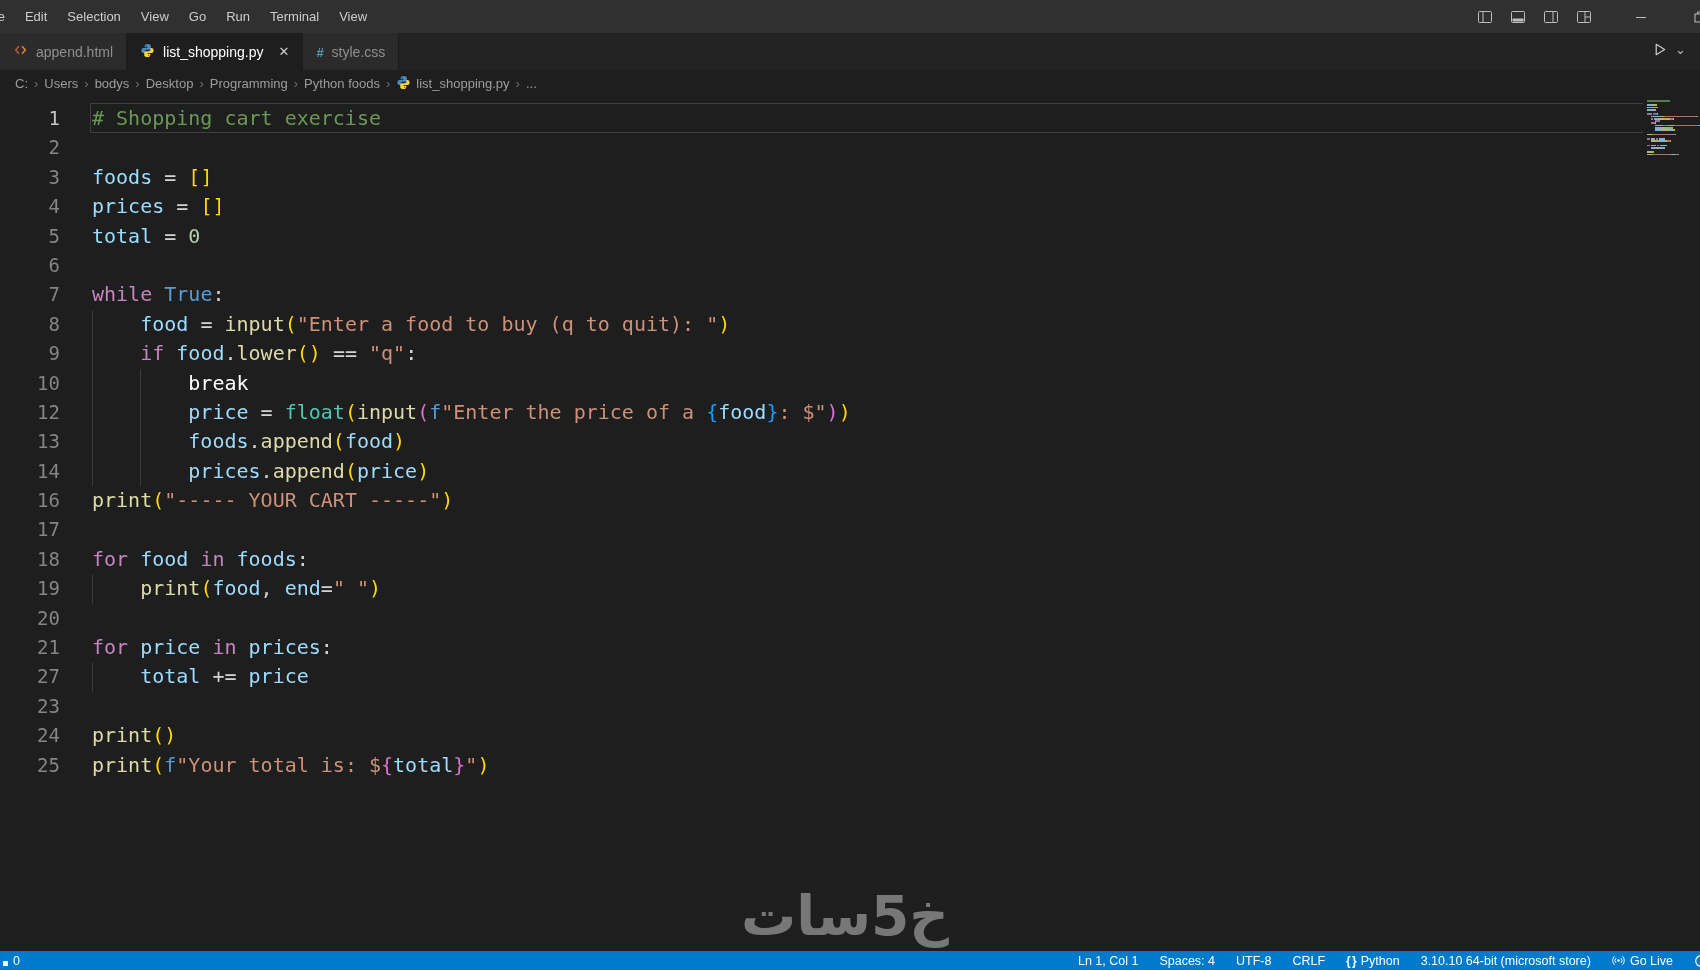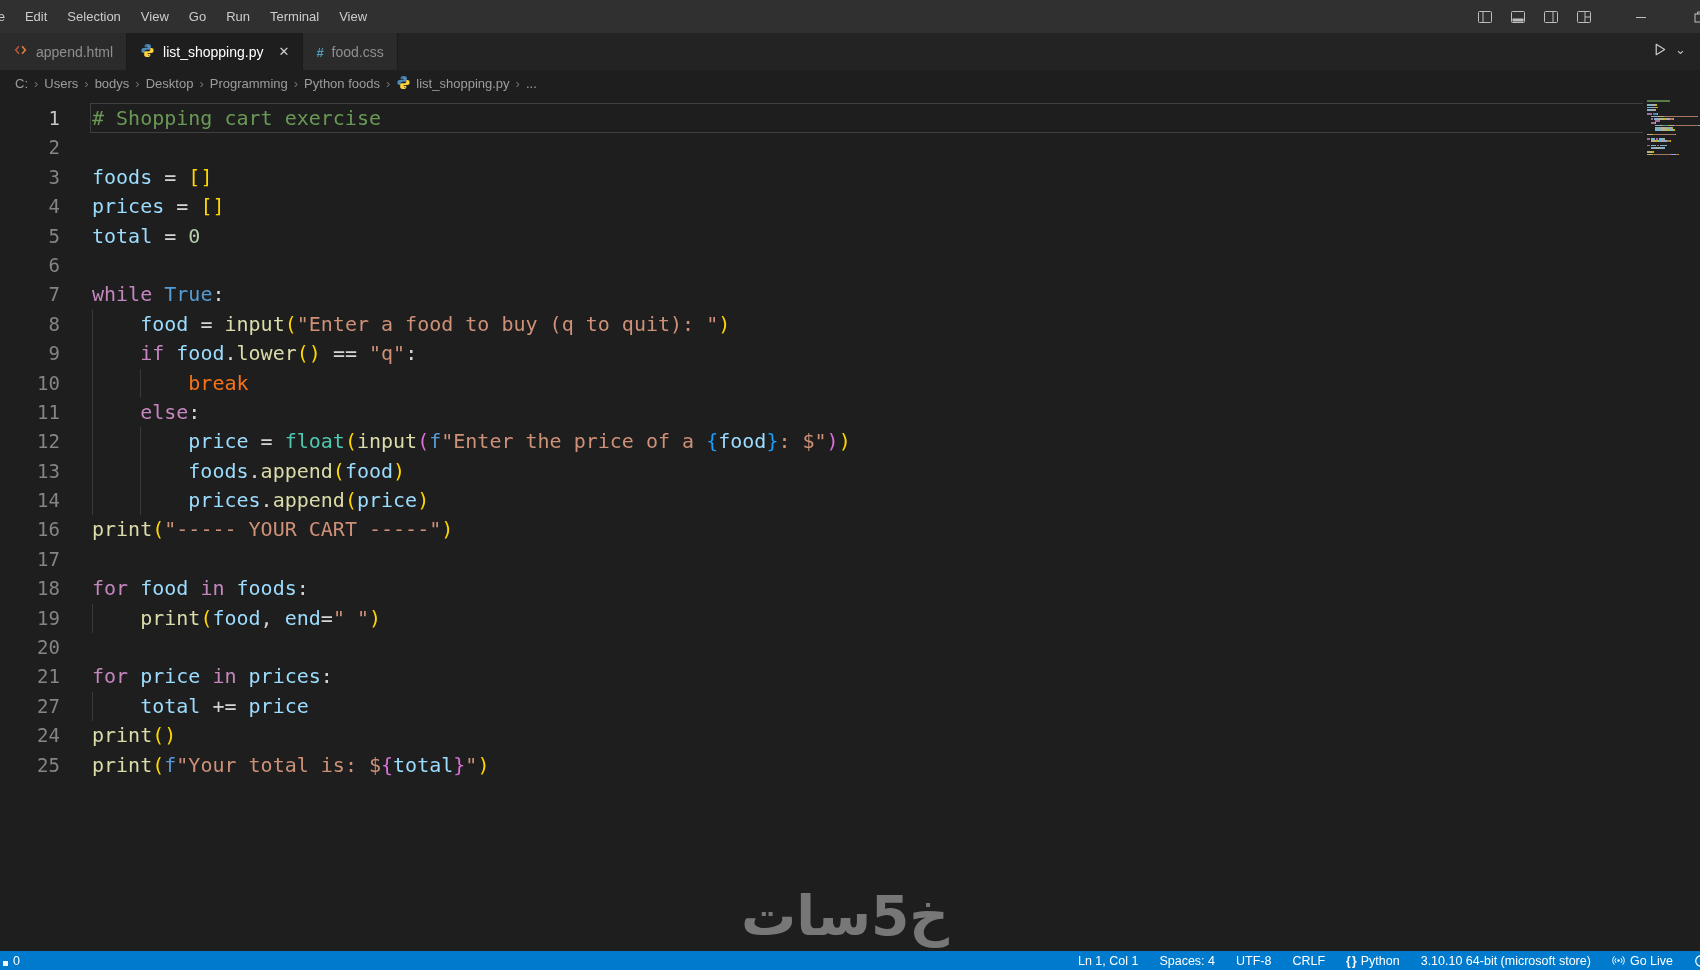--- a/index.html
+++ b/index.html
@@ -123,21 +123,21 @@
         <div class="tab active">
           <span class="ico"><svg width="15" height="15" viewBox="0 0 16 16">
               <path fill="#4b8bbe" d="M8 1C6 1 5 1.8 5 3v1.5h3v.8H3.8C2.2 5.3 1.5 6.4 1.5 8s.7 2.7 2.3 2.7H5V9.2c0-1 .9-1.9 2-1.9h3c.9 0 1.5-.7 1.5-1.6V3c0-1.2-1.4-2-3.5-2zM6.6 2.4a.6.6 0 1 1 0 1.2.6.6 0 0 1 0-1.2z"></path>
               <path fill="#ffd43b" d="M8 15c2 0 3-.8 3-2v-1.5H8v-.8h4.2c1.6 0 2.3-1.1 2.3-2.7s-.7-2.7-2.3-2.7H11v1.5c0 1-.9 1.9-2 1.9H6c-.9 0-1.5.7-1.5 1.6V13c0 1.2 1.4 2 3.5 2zm1.4-1.4a.6.6 0 1 1 0-1.2.6.6 0 0 1 0 1.2z"></path>
             </svg></span>
           <span>list_shopping.py</span>
           <span class="close">✕</span>
         </div>
         <div class="tab">
           <span class="ico"><span style="color:#519aba;font-weight:bold;font-size:13px">#</span></span>
-          <span>food.css</span>
+          <span>style.css</span>
         </div>
       </div>
     <div class="run-actions">
       <span class="ico" id="play-btn"><span class="ico"><svg width="15" height="15" viewBox="0 0 16 16" fill="none">
               <path d="M4.5 2.5v11l9-5.5z" stroke="#cccccc" stroke-width="1.3" stroke-linejoin="round"></path>
             </svg></span></span>
       <span class="chev">⌄</span>
     </div>
   </div>
 
@@ -182,32 +182,32 @@
   <div class="editor" id="editor">
       <div class="code-line current"><span class="ln">1</span><span class="code"><span style="color: rgb(106, 153, 85);"># Shopping cart exercise</span></span></div>
       <div class="code-line"><span class="ln">2</span><span class="code"></span></div>
       <div class="code-line"><span class="ln">3</span><span class="code"><span style="color: rgb(156, 220, 254);">foods</span><span style="color: rgb(212, 212, 212);"> = </span><span style="color: rgb(255, 215, 0);">[]</span></span></div>
       <div class="code-line"><span class="ln">4</span><span class="code"><span style="color: rgb(156, 220, 254);">prices</span><span style="color: rgb(212, 212, 212);"> = </span><span style="color: rgb(255, 215, 0);">[]</span></span></div>
       <div class="code-line"><span class="ln">5</span><span class="code"><span style="color: rgb(156, 220, 254);">total</span><span style="color: rgb(212, 212, 212);"> = </span><span style="color: rgb(181, 206, 168);">0</span></span></div>
       <div class="code-line"><span class="ln">6</span><span class="code"></span></div>
       <div class="code-line"><span class="ln">7</span><span class="code"><span style="color: rgb(197, 134, 192);">while</span><span style="color: rgb(212, 212, 212);"> </span><span style="color: rgb(86, 156, 214);">True</span><span style="color: rgb(212, 212, 212);">:</span></span></div>
       <div class="code-line"><span class="guide" style="left: 92px;"></span><span class="ln">8</span><span class="code"><span style="color: rgb(212, 212, 212);">    </span><span style="color: rgb(156, 220, 254);">food</span><span style="color: rgb(212, 212, 212);"> = </span><span style="color: rgb(220, 220, 170);">input</span><span style="color: rgb(255, 215, 0);">(</span><span style="color: rgb(206, 145, 120);">"Enter a food to buy (q to quit): "</span><span style="color: rgb(255, 215, 0);">)</span></span></div>
       <div class="code-line"><span class="guide" style="left: 92px;"></span><span class="ln">9</span><span class="code"><span style="color: rgb(212, 212, 212);">    </span><span style="color: rgb(197, 134, 192);">if</span><span style="color: rgb(212, 212, 212);"> </span><span style="color: rgb(156, 220, 254);">food</span><span style="color: rgb(212, 212, 212);">.</span><span style="color: rgb(220, 220, 170);">lower</span><span style="color: rgb(255, 215, 0);">()</span><span style="color: rgb(212, 212, 212);"> == </span><span style="color: rgb(206, 145, 120);">"q"</span><span style="color: rgb(212, 212, 212);">:</span></span></div>
-      <div class="code-line"><span class="guide" style="left: 92px;"></span><span class="guide" style="left: 140.16px;"></span><span class="ln">10</span><span class="code"><span style="color: rgb(212, 212, 212);">        </span><span style="color: #f97316;">break</span></span></div>
-      <div class="code-line"><span class="guide" style="left: 92px;"></span><span class="ln">11</span><span class="code"><span style="color: rgb(212, 212, 212);">    </span><span style="color: rgb(197, 134, 192);">else</span><span style="color: rgb(212, 212, 212);">:</span></span></div>
+      <div class="code-line"><span class="guide" style="left: 92px;"></span><span class="guide" style="left: 140.16px;"></span><span class="ln">10</span><span class="code"><span style="color: rgb(212, 212, 212);">        </span><span style="color: #ffffff;">break</span></span></div>
       <div class="code-line"><span class="guide" style="left: 92px;"></span><span class="guide" style="left: 140.16px;"></span><span class="ln">12</span><span class="code"><span style="color: rgb(212, 212, 212);">        </span><span style="color: rgb(156, 220, 254);">price</span><span style="color: rgb(212, 212, 212);"> = </span><span style="color: rgb(78, 201, 176);">float</span><span style="color: rgb(255, 215, 0);">(</span><span style="color: rgb(220, 220, 170);">input</span><span style="color: rgb(218, 112, 214);">(</span><span style="color: rgb(86, 156, 214);">f</span><span style="color: rgb(206, 145, 120);">"Enter the price of a </span><span style="color: rgb(23, 159, 255);">{</span><span style="color: rgb(156, 220, 254);">food</span><span style="color: rgb(23, 159, 255);">}</span><span style="color: rgb(206, 145, 120);">: $"</span><span style="color: rgb(218, 112, 214);">)</span><span style="color: rgb(255, 215, 0);">)</span></span></div>
       <div class="code-line"><span class="guide" style="left: 92px;"></span><span class="guide" style="left: 140.16px;"></span><span class="ln">13</span><span class="code"><span style="color: rgb(212, 212, 212);">        </span><span style="color: rgb(156, 220, 254);">foods</span><span style="color: rgb(212, 212, 212);">.</span><span style="color: rgb(220, 220, 170);">append</span><span style="color: rgb(255, 215, 0);">(</span><span style="color: rgb(156, 220, 254);">food</span><span style="color: rgb(255, 215, 0);">)</span></span></div>
       <div class="code-line"><span class="guide" style="left: 92px;"></span><span class="guide" style="left: 140.16px;"></span><span class="ln">14</span><span class="code"><span style="color: rgb(212, 212, 212);">        </span><span style="color: rgb(156, 220, 254);">prices</span><span style="color: rgb(212, 212, 212);">.</span><span style="color: rgb(220, 220, 170);">append</span><span style="color: rgb(255, 215, 0);">(</span><span style="color: rgb(156, 220, 254);">price</span><span style="color: rgb(255, 215, 0);">)</span></span></div>
       <div class="code-line"><span class="ln">16</span><span class="code"><span style="color: rgb(220, 220, 170);">print</span><span style="color: rgb(255, 215, 0);">(</span><span style="color: rgb(206, 145, 120);">"----- YOUR CART -----"</span><span style="color: rgb(255, 215, 0);">)</span></span></div>
       <div class="code-line"><span class="ln">17</span><span class="code"></span></div>
       <div class="code-line"><span class="ln">18</span><span class="code"><span style="color: rgb(197, 134, 192);">for</span><span style="color: rgb(212, 212, 212);"> </span><span style="color: rgb(156, 220, 254);">food</span><span style="color: rgb(212, 212, 212);"> </span><span style="color: rgb(197, 134, 192);">in</span><span style="color: rgb(212, 212, 212);"> </span><span style="color: rgb(156, 220, 254);">foods</span><span style="color: rgb(212, 212, 212);">:</span></span></div>
       <div class="code-line"><span class="guide" style="left: 92px;"></span><span class="ln">19</span><span class="code"><span style="color: rgb(212, 212, 212);">    </span><span style="color: rgb(220, 220, 170);">print</span><span style="color: rgb(255, 215, 0);">(</span><span style="color: rgb(156, 220, 254);">food</span><span style="color: rgb(212, 212, 212);">, </span><span style="color: rgb(156, 220, 254);">end</span><span style="color: rgb(212, 212, 212);">=</span><span style="color: rgb(206, 145, 120);">" "</span><span style="color: rgb(255, 215, 0);">)</span></span></div>
       <div class="code-line"><span class="ln">20</span><span class="code"></span></div>
       <div class="code-line"><span class="ln">21</span><span class="code"><span style="color: rgb(197, 134, 192);">for</span><span style="color: rgb(212, 212, 212);"> </span><span style="color: rgb(156, 220, 254);">price</span><span style="color: rgb(212, 212, 212);"> </span><span style="color: rgb(197, 134, 192);">in</span><span style="color: rgb(212, 212, 212);"> </span><span style="color: rgb(156, 220, 254);">prices</span><span style="color: rgb(212, 212, 212);">:</span></span></div>
       <div class="code-line"><span class="guide" style="left: 92px;"></span><span class="ln">27</span><span class="code"><span style="color: rgb(212, 212, 212);">    </span><span style="color: rgb(156, 220, 254);">total</span><span style="color: rgb(212, 212, 212);"> += </span><span style="color: rgb(156, 220, 254);">price</span></span></div>
+      <div class="code-line"><span class="ln">23</span><span class="code"></span></div>
       <div class="code-line"><span class="ln">24</span><span class="code"><span style="color: rgb(220, 220, 170);">print</span><span style="color: rgb(255, 215, 0);">()</span></span></div>
       <div class="code-line"><span class="ln">25</span><span class="code"><span style="color: rgb(220, 220, 170);">print</span><span style="color: rgb(255, 215, 0);">(</span><span style="color: rgb(86, 156, 214);">f</span><span style="color: rgb(206, 145, 120);">"Your total is: $</span><span style="color: rgb(218, 112, 214);">{</span><span style="color: rgb(156, 220, 254);">total</span><span style="color: rgb(218, 112, 214);">}</span><span style="color: rgb(206, 145, 120);">"</span><span style="color: rgb(255, 215, 0);">)</span></span></div>
     </div>
 
   <div class="minimap" id="minimap">
       <div class="mm-row">
         <span class="mm-seg" style="width: 23px; background: rgb(106, 153, 85);"></span>
       </div>
       <div class="mm-row"></div>
       <div class="mm-row">

